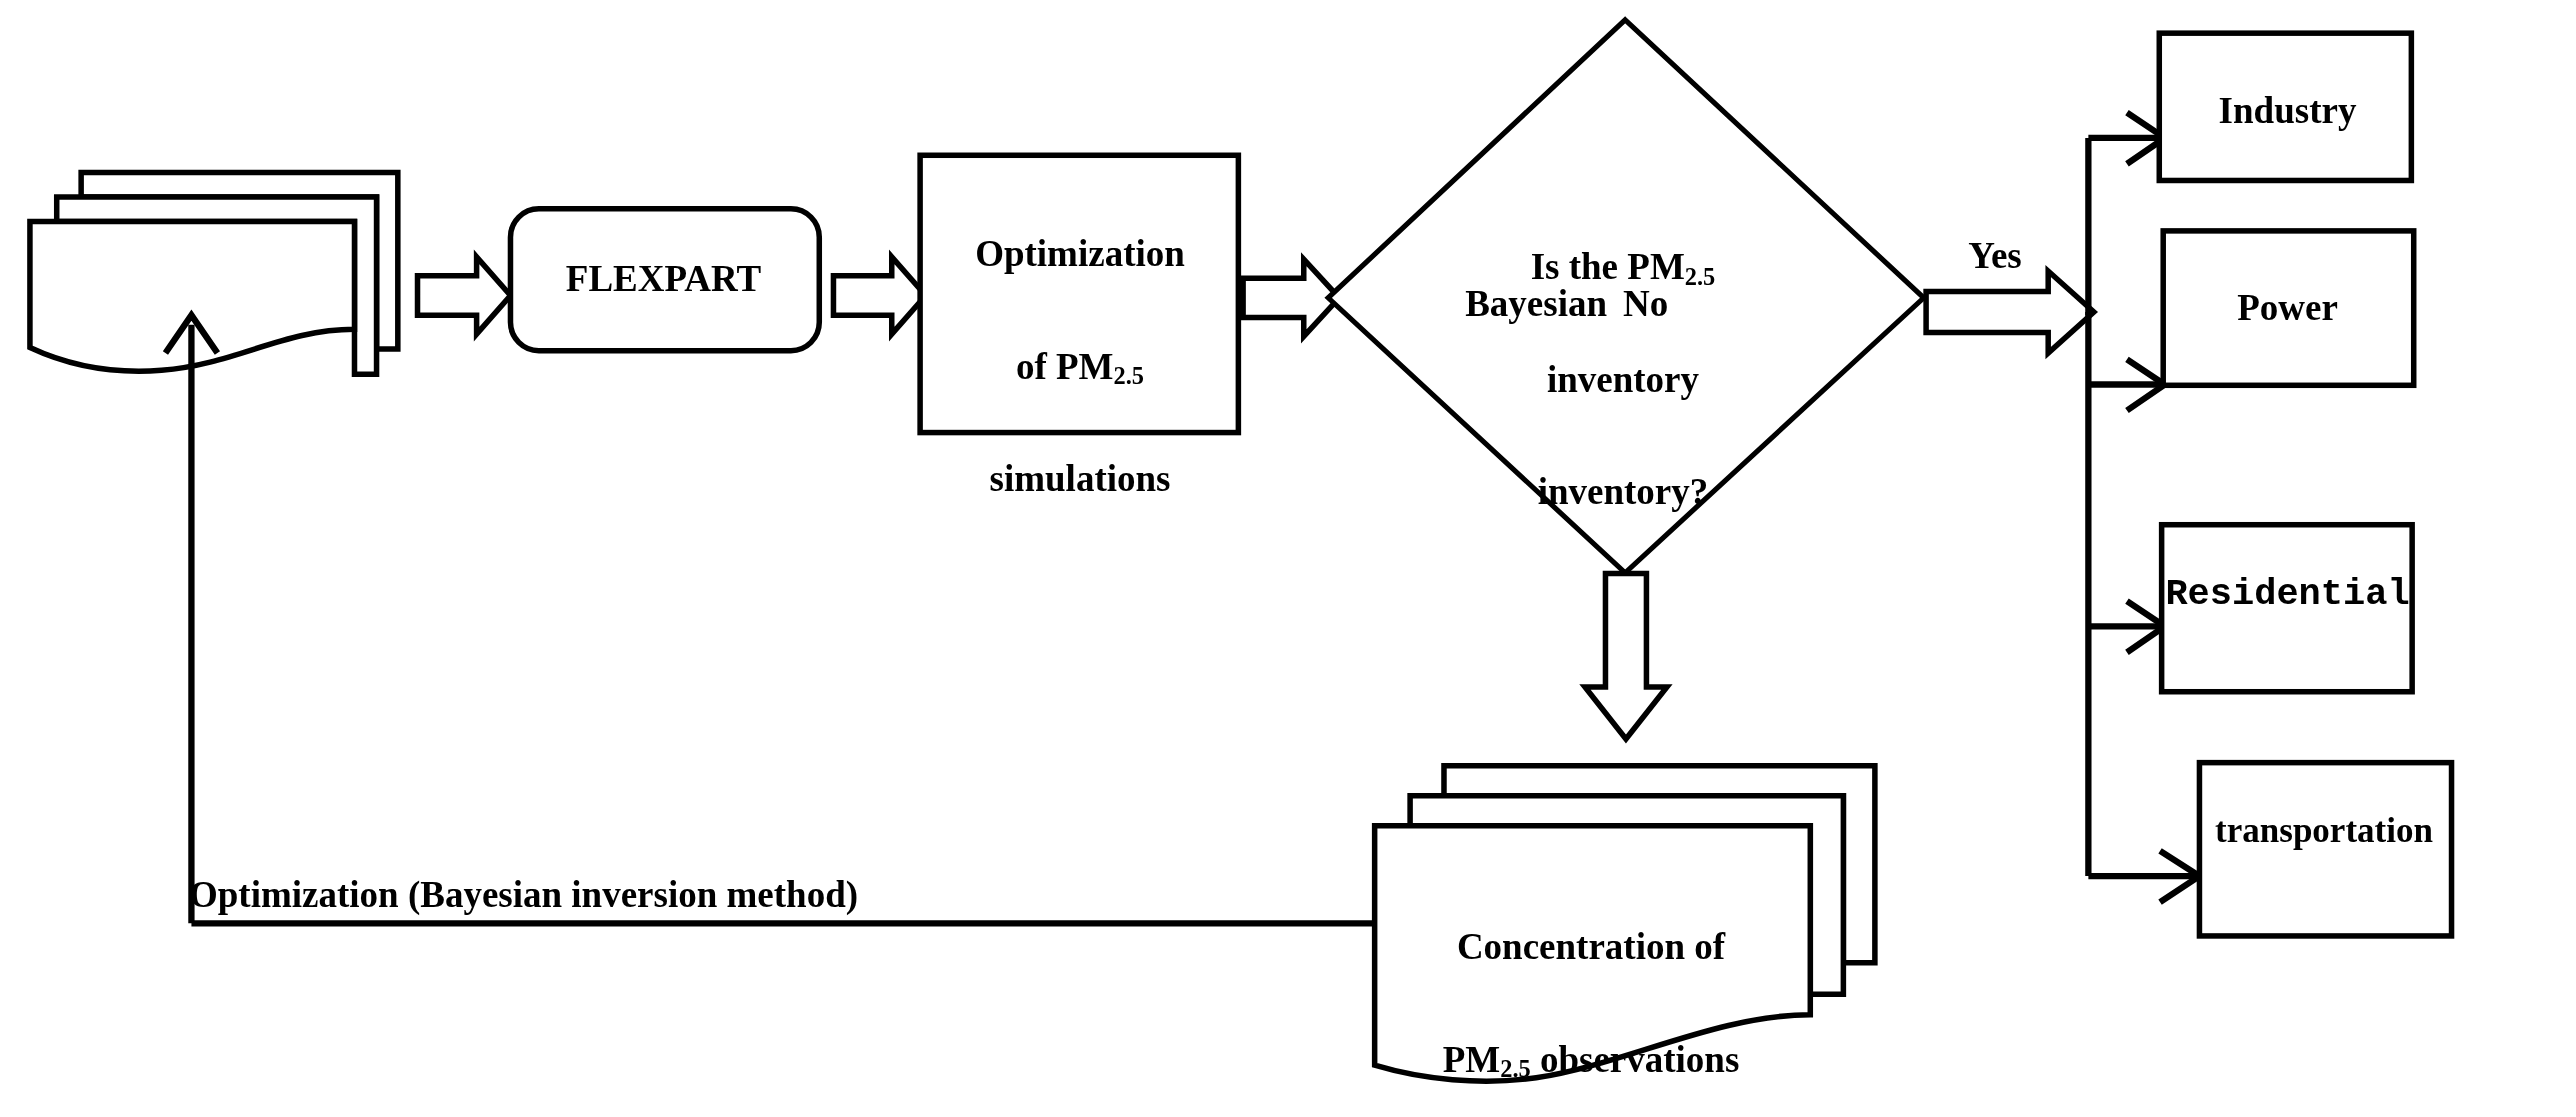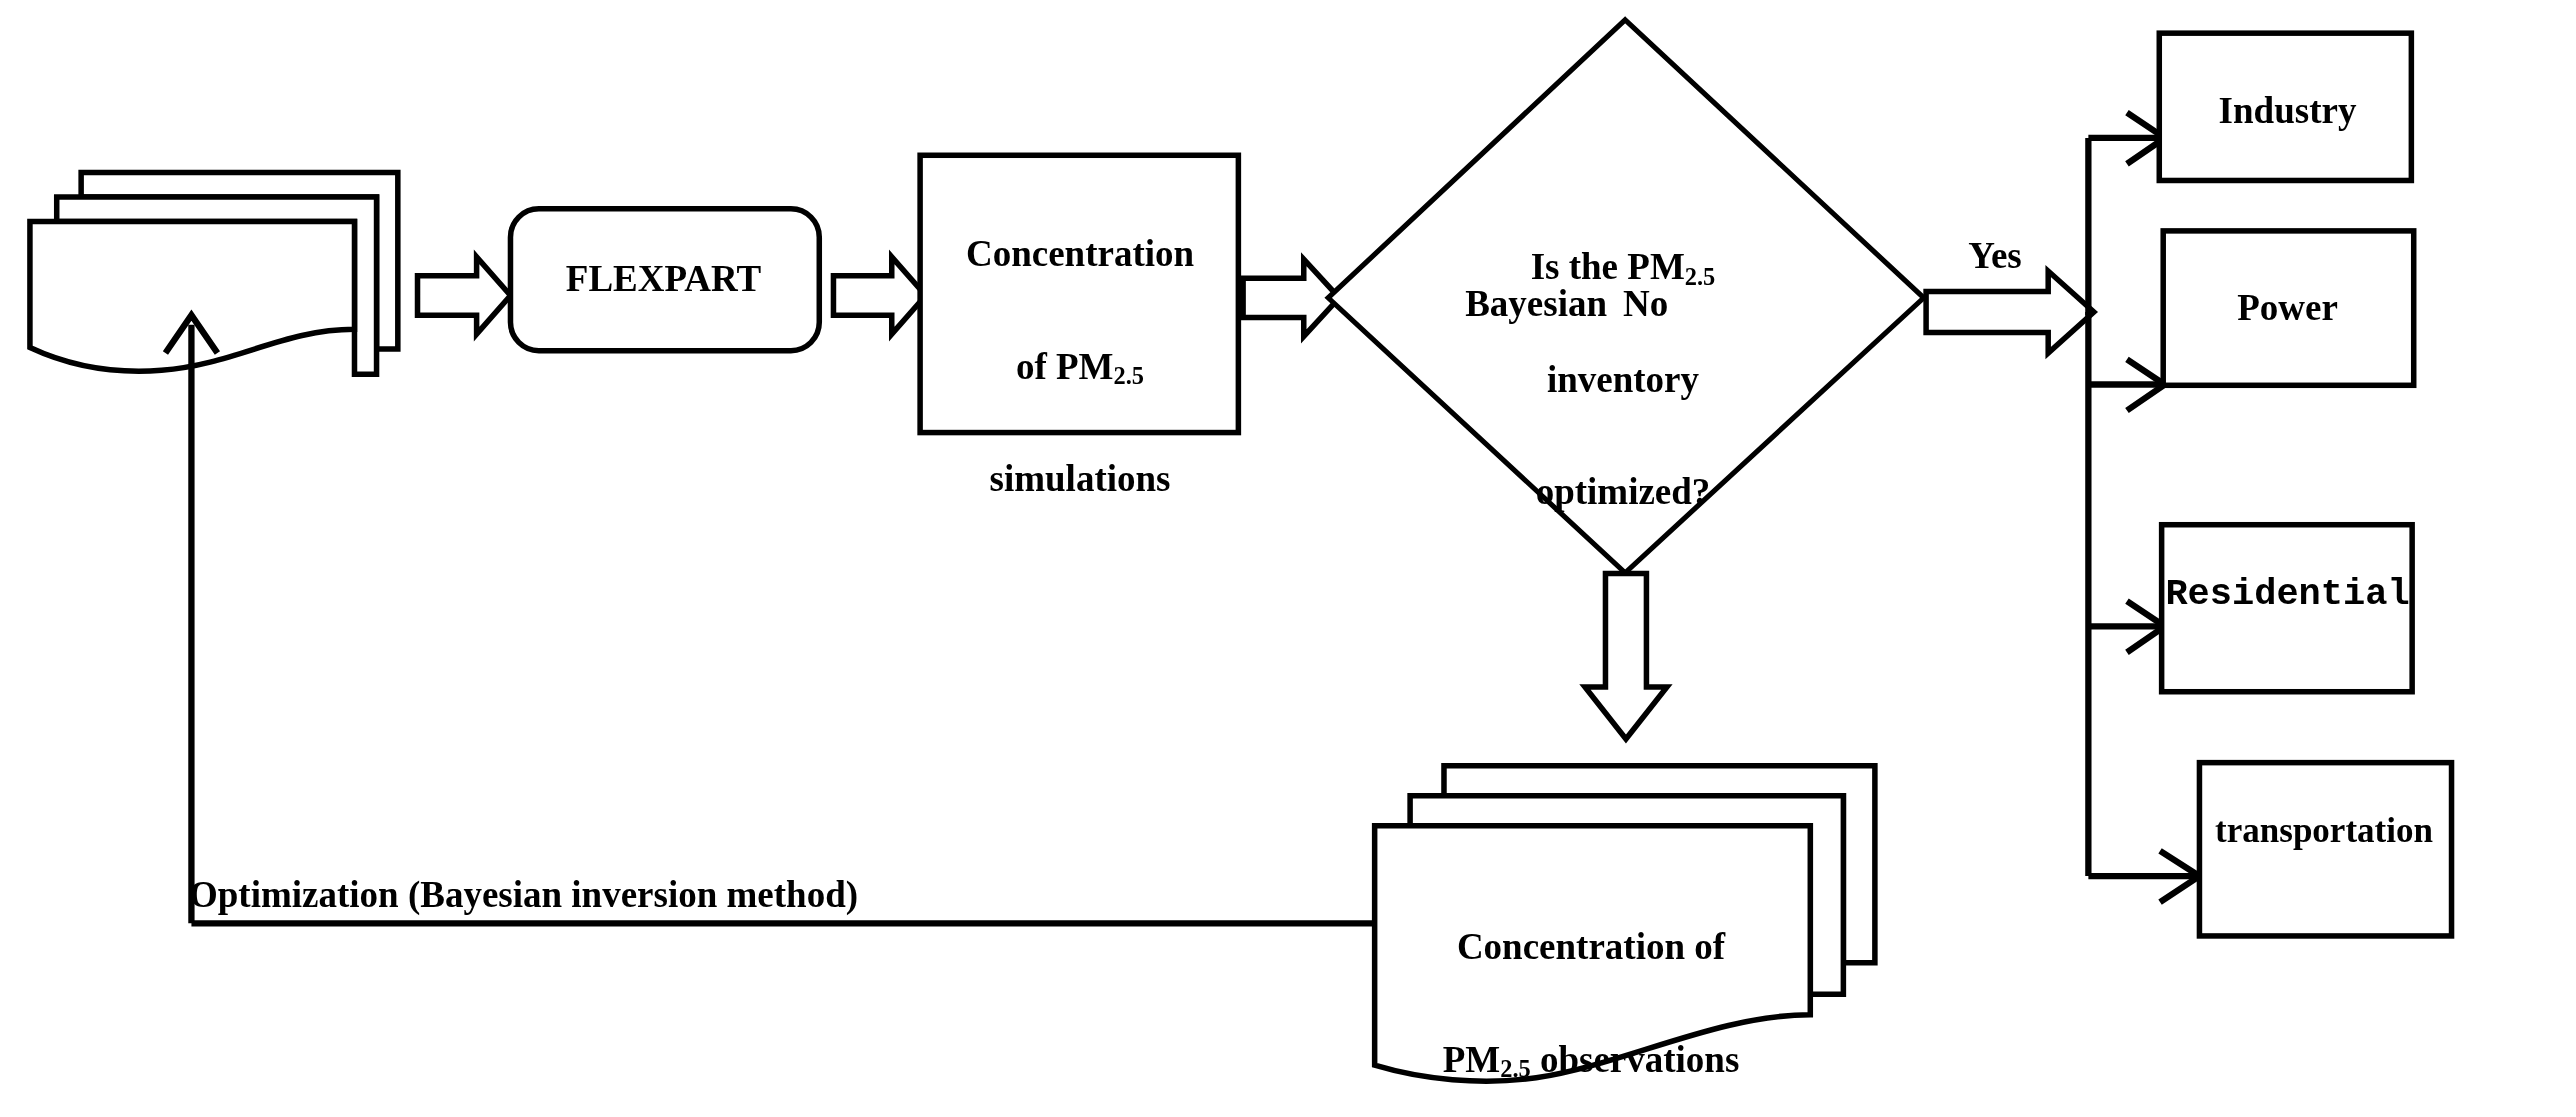--- a/index.html
+++ b/index.html
@@ -151,29 +151,29 @@
     <path class="conn-line" d="M1745,1172 L243,1172"></path>
     <path class="conn-line" d="M243,1172 L243,412"></path>
     <path class="arrow-head" d="M210,448 L243,400 L276,448"></path>
 
   </svg>
 
 
   <div class="lbl f-flexpart">FLEXPART</div>
 
   <div class="lbl f-simul">
-    <span>Concentration</span><br>
+    <span>Optimization</span><br>
     <span>of PM</span><sub>2.5</sub><br>
     <span>simulations</span>
   </div>
 
   <div class="lbl f-diamond">
     <span>Is the PM</span><sub>2.5</sub><br>
     <span>inventory</span><br>
-    <span>optimized?</span>
+    <span>inventory?</span>
   </div>
 
   <div class="lbl f-yes">Yes</div>
   <div class="lbl f-combined">Bayesian</div>
   <div class="lbl f-no">No</div>
   <div class="lbl f-optim">Optimization (Bayesian inversion method)</div>
 
   <div class="lbl f-obs">
     <span>Concentration of</span><br>
     <span>PM</span><sub>2.5</sub><span> observations</span>

